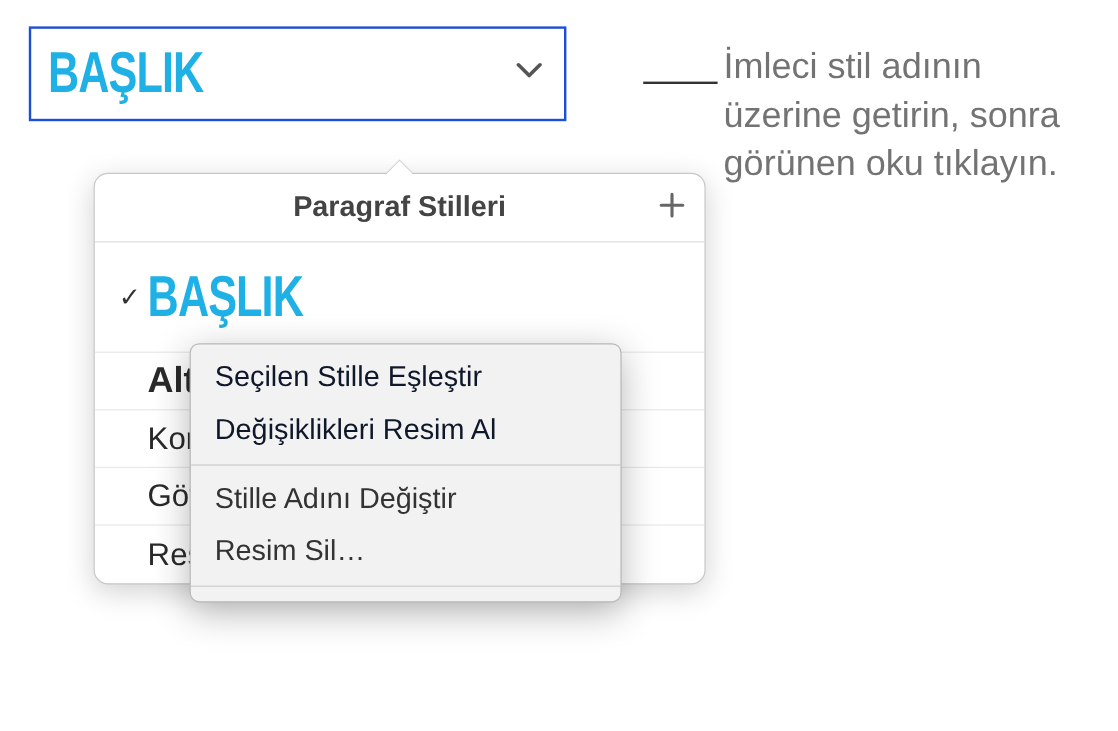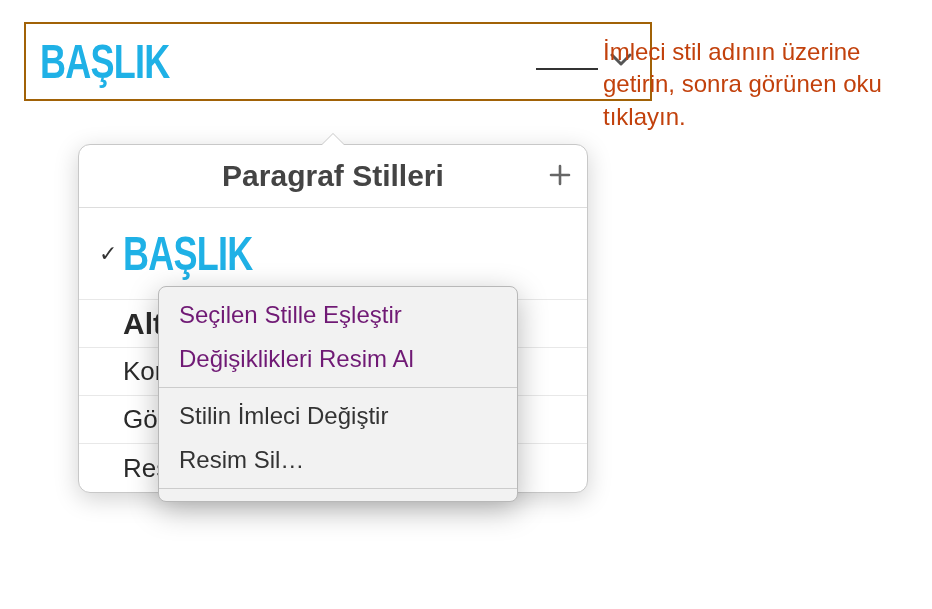--- a/index.html
+++ b/index.html
@@ -7,22 +7,22 @@
       font-family: -apple-system, BlinkMacSystemFont, "Helvetica Neue", Arial, sans-serif;
       background: #fff;
       width: 932px;
       height: 609px;
       position: relative;
     }
     .main-container {
       position: absolute;
       left: 24px;
       top: 22px;
-      width: 628px;
-      border: 2px solid #a16207;
+      width: 448px;
+      border: 2px solid #1d4ed8;
       background: #fff;
     }
     .style-selector {
       display: flex;
       align-items: center;
       justify-content: space-between;
       padding: 10px 18px 10px 14px;
       border-bottom: 0;
     }
     .style-title {
@@ -60,21 +60,21 @@
       border-bottom: 12px solid #fff;
       filter: drop-shadow(0 -1px 0 #c8c8c8);
     }
     .popover-header {
       display: flex;
       align-items: center;
       justify-content: center;
       position: relative;
       padding: 14px 0;
       border-bottom: 1px solid #ddd;
-      font-size: 30px;
+      font-size: 24px;
       font-weight: 600;
       color: #444;
       text-align: center;
     }
     .plus-btn {
       position: absolute;
       right: 16px;
       top: 50%;
       transform: translateY(-50%);
       color: #666;
@@ -132,40 +132,40 @@
     .menu-item {
       padding: 8px 20px;
       font-size: 24px;
       color: #333;
       cursor: pointer;
       display: flex;
       align-items: center;
       justify-content: space-between;
     }
     .menu-item.disabled {
-      color: #701a75;
+      color: #0f172a;
       cursor: default;
     }
     .menu-sep {
       height: 1px;
       background: #ccc;
       margin: 6px 0;
     }
     .submenu-arrow {
       font-size: 18px;
       color: #666;
     }
     .callout {
       position: absolute;
       left: 603px;
       top: 36px;
       width: 310px;
-      font-size: 24px;
+      font-size: 30px;
       line-height: 1.35;
-      color: #c2410c;
+      color: #737373;
     }
     .callout-line {
       position: absolute;
       left: 536px;
       top: 68px;
       width: 62px;
       height: 2px;
       background: #333;
     }
   </style>
@@ -218,21 +218,21 @@
 
   <div class="context-menu">
     <div class="menu-item disabled">
       <span>Seçilen Stille Eşleştir</span>
     </div>
     <div class="menu-item disabled">
       <span>Değişiklikleri Resim Al</span>
     </div>
     <div class="menu-sep"></div>
     <div class="menu-item">
-      <span>Stilin İmleci Değiştir</span>
+      <span>Stille Adını Değiştir</span>
     </div>
     <div class="menu-item">
       <span>Resim Sil…</span>
     </div>
     <div class="menu-sep"></div>
   </div>
 </div>
 
 <div class="callout-line"></div>
 <div class="callout">İmleci stil adının üzerine getirin, sonra görünen oku tıklayın.</div>

